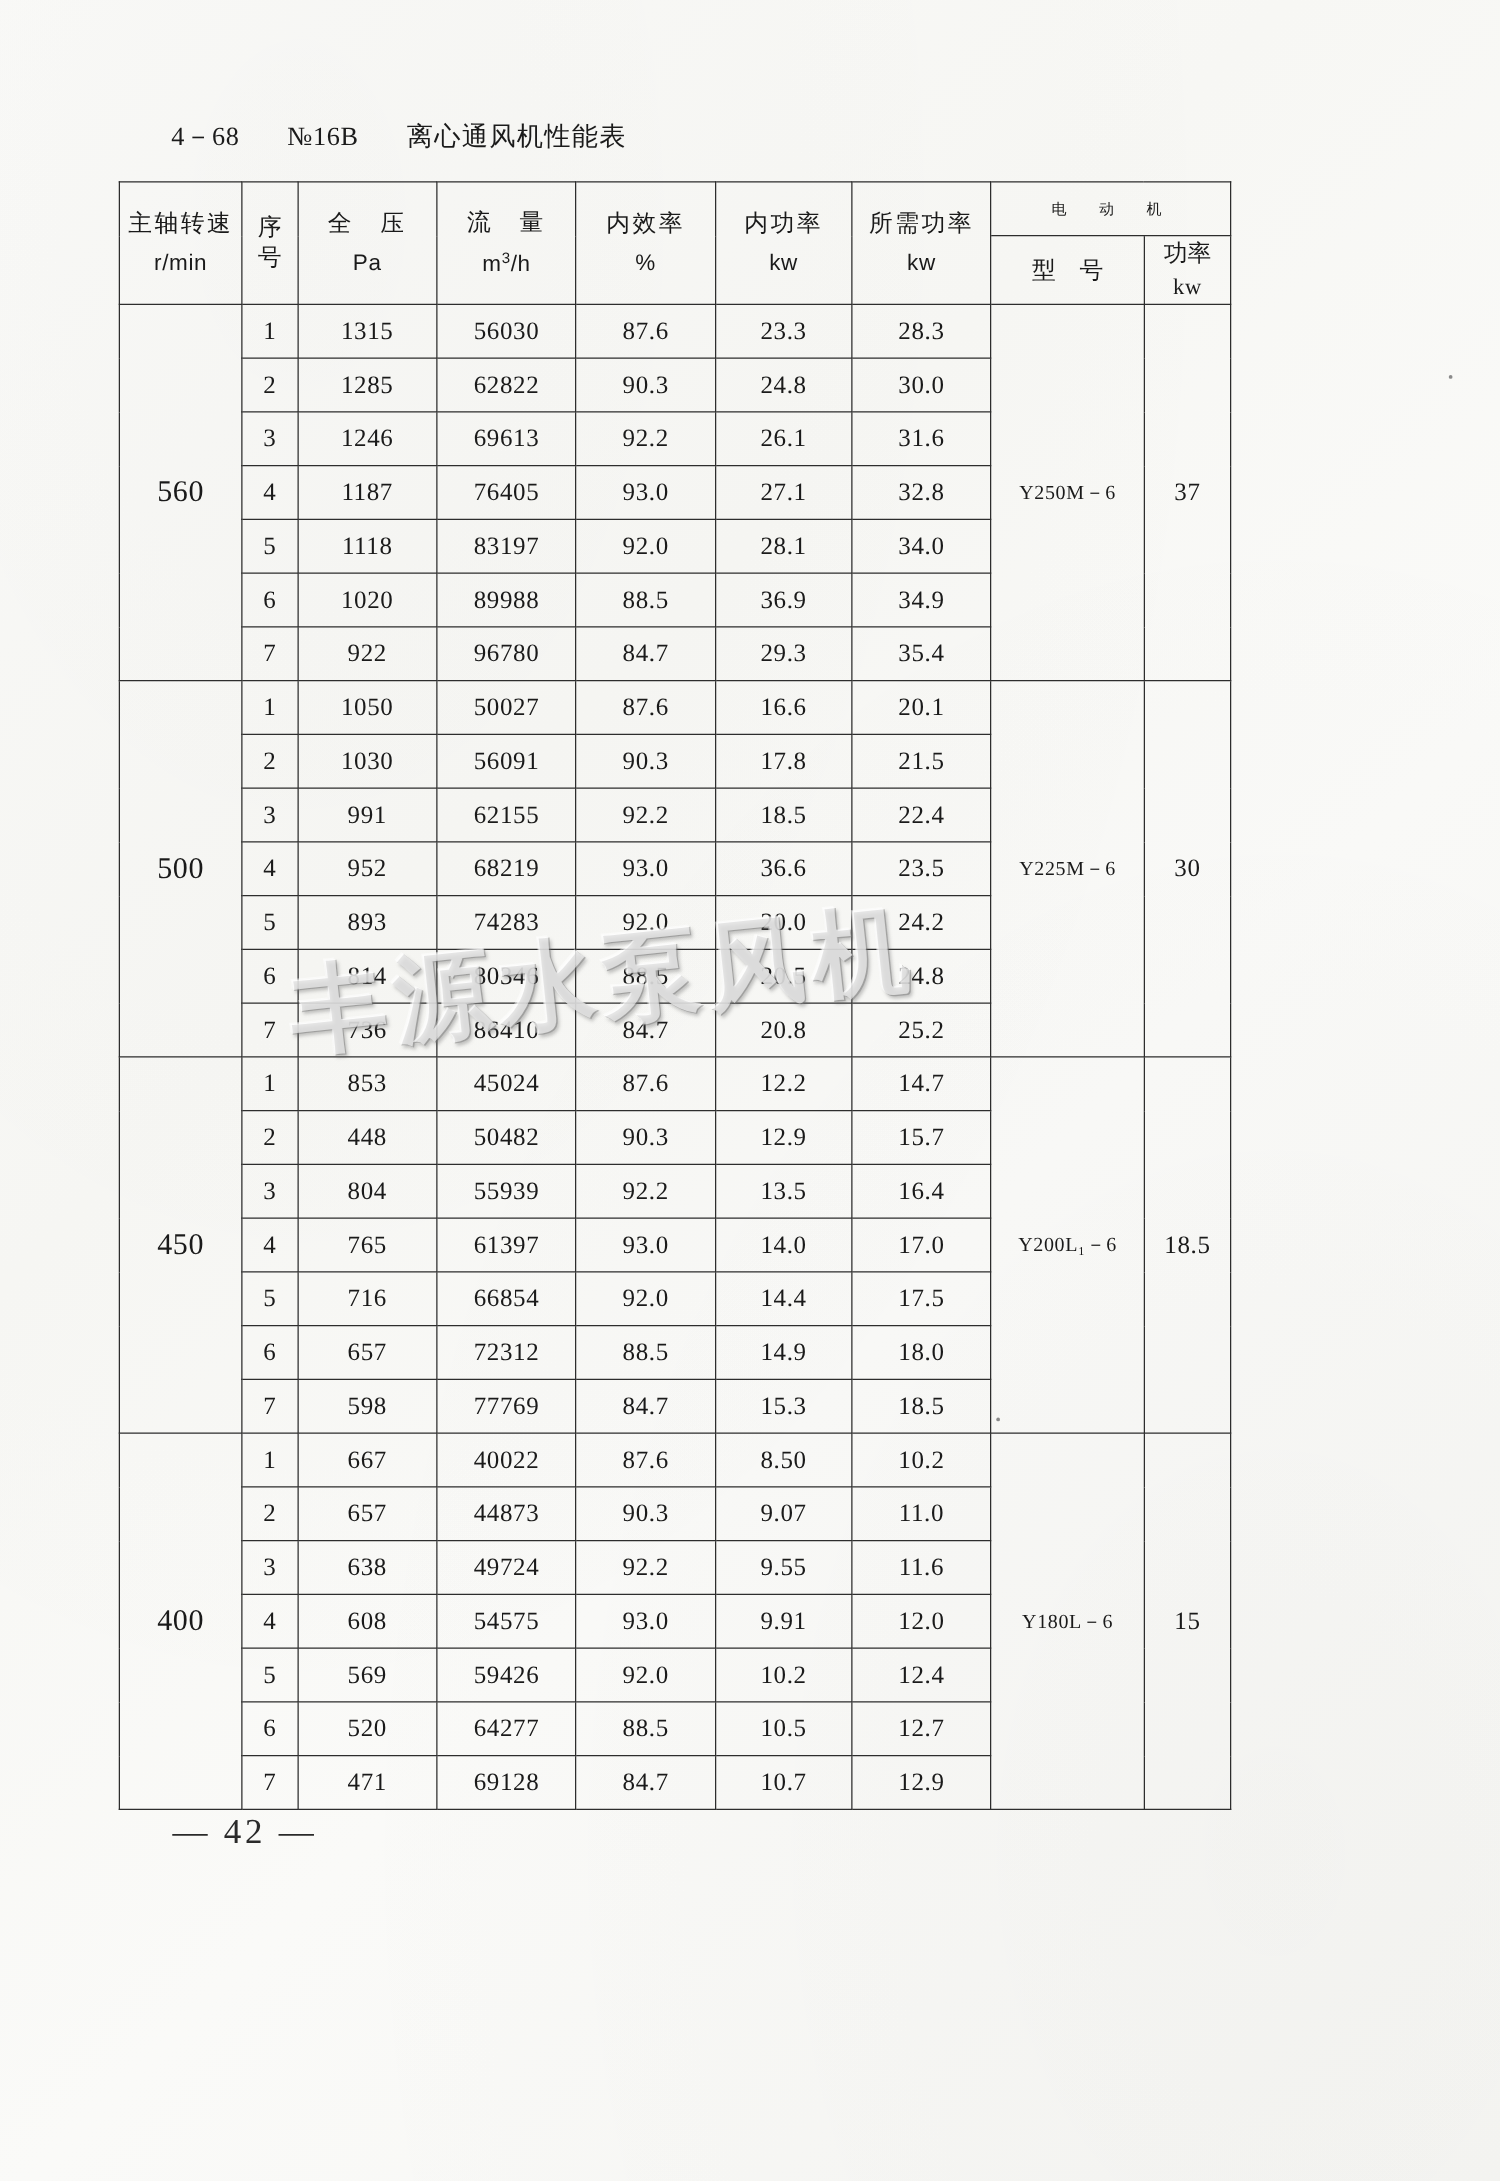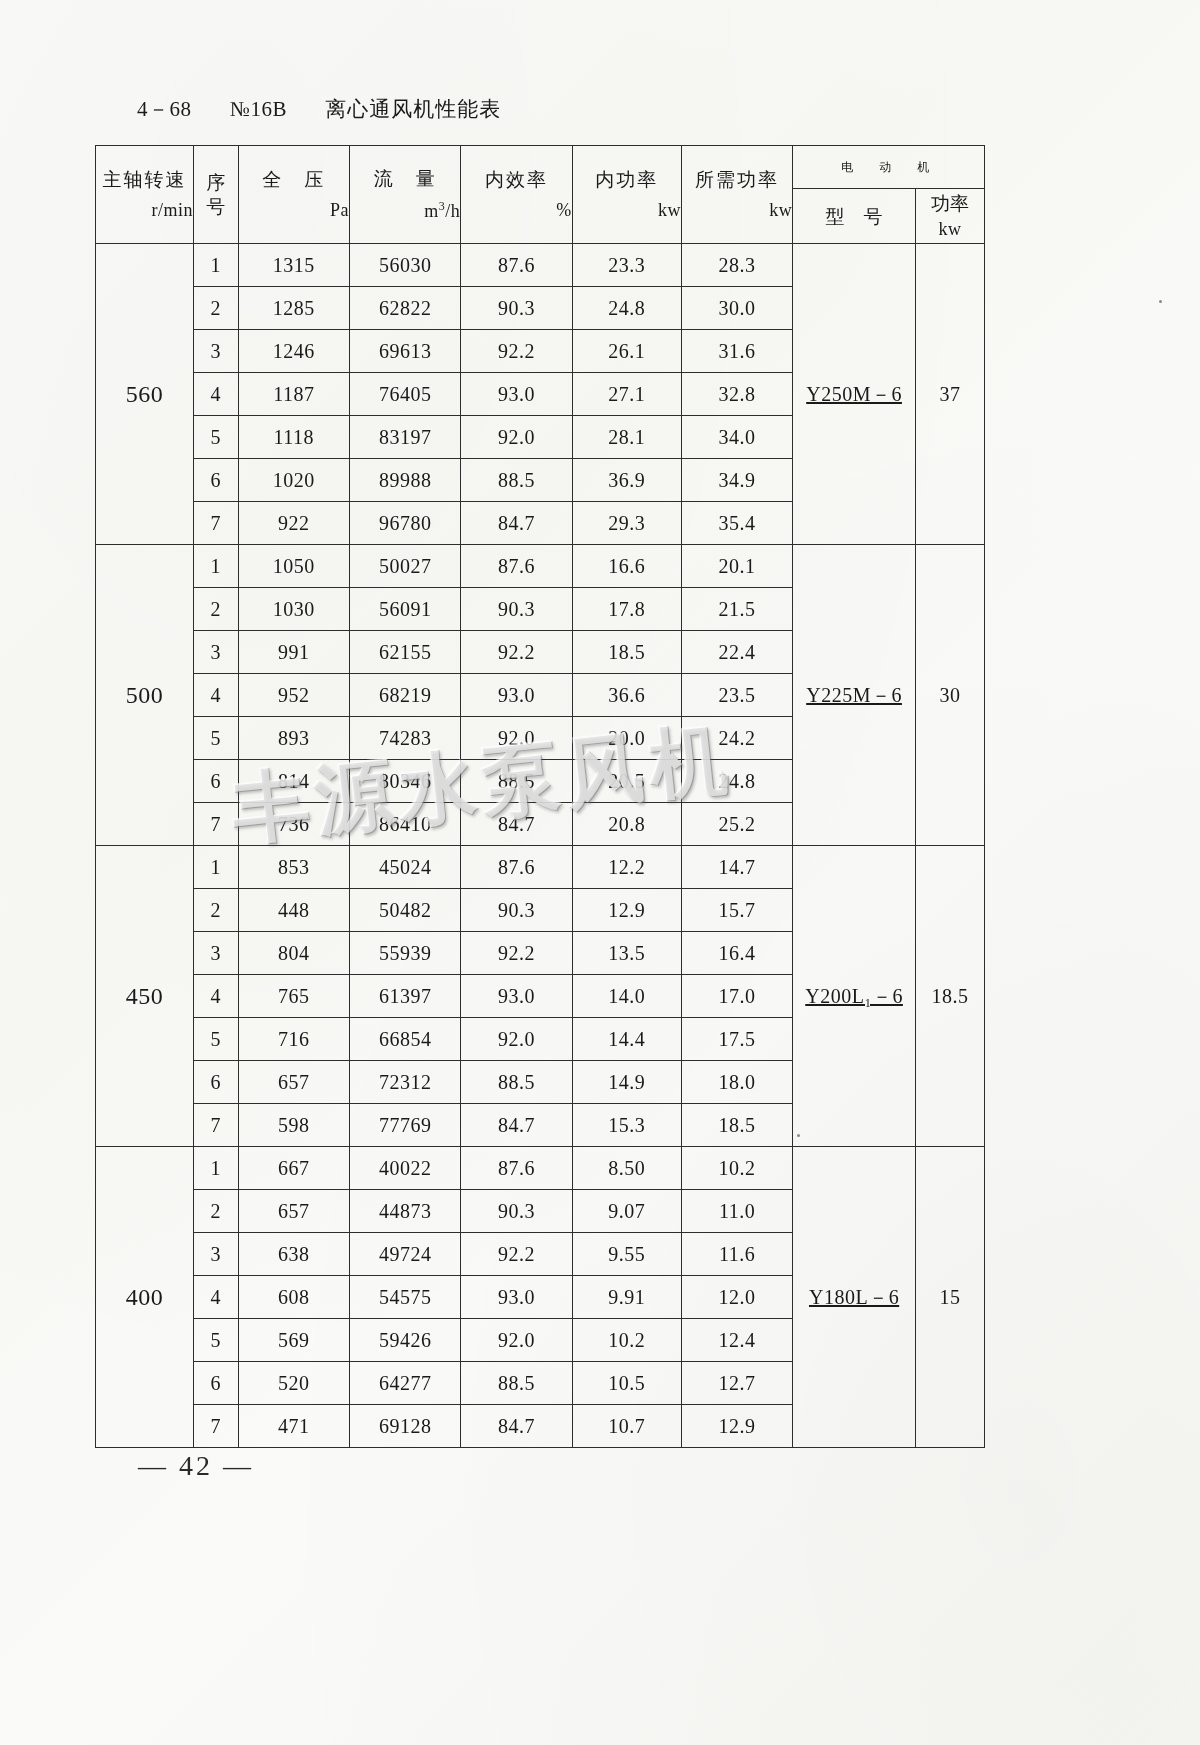--- a/index.html
+++ b/index.html
@@ -75,24 +75,23 @@
   }
   .hdr .cn {
     display: block;
     font-size: 19px;
     letter-spacing: 2px;
     font-family: "DejaVu Sans", sans-serif;
   }
   .hdr .unit {
     display: block;
     font-size: 18px;
-    font-family: Liberation Serif, serif;
+    font-family: Liberation Sans, sans-serif;
     letter-spacing: 0.5px;
     margin-top: 4px;
-    text-align: right;
   }
   .hdr.vert .cn {
     letter-spacing: 0;
     line-height: 1.25;
   }
   .hdr-motor {
     height: 42px;
     font-size: 12px;
     letter-spacing: 7px;
     font-family: "DejaVu Sans", sans-serif;
@@ -114,24 +113,23 @@
     font-family: "Liberation Serif", serif;
     letter-spacing: 0.5px;
   }
   tbody tr td {
     height: 42px;
   }
   .rpm {
     font-size: 24px;
   }
   .model {
-    font-size: 20px;
+    font-size: 16px;
     letter-spacing: 0.5px;
     white-space: nowrap;
-    text-decoration: underline;
   }
   sup.sup {
     font-size: 12px;
     vertical-align: super;
   }
   .seq-title {
     line-height: 1.25;
   }
   .watermark {
     position: absolute;

